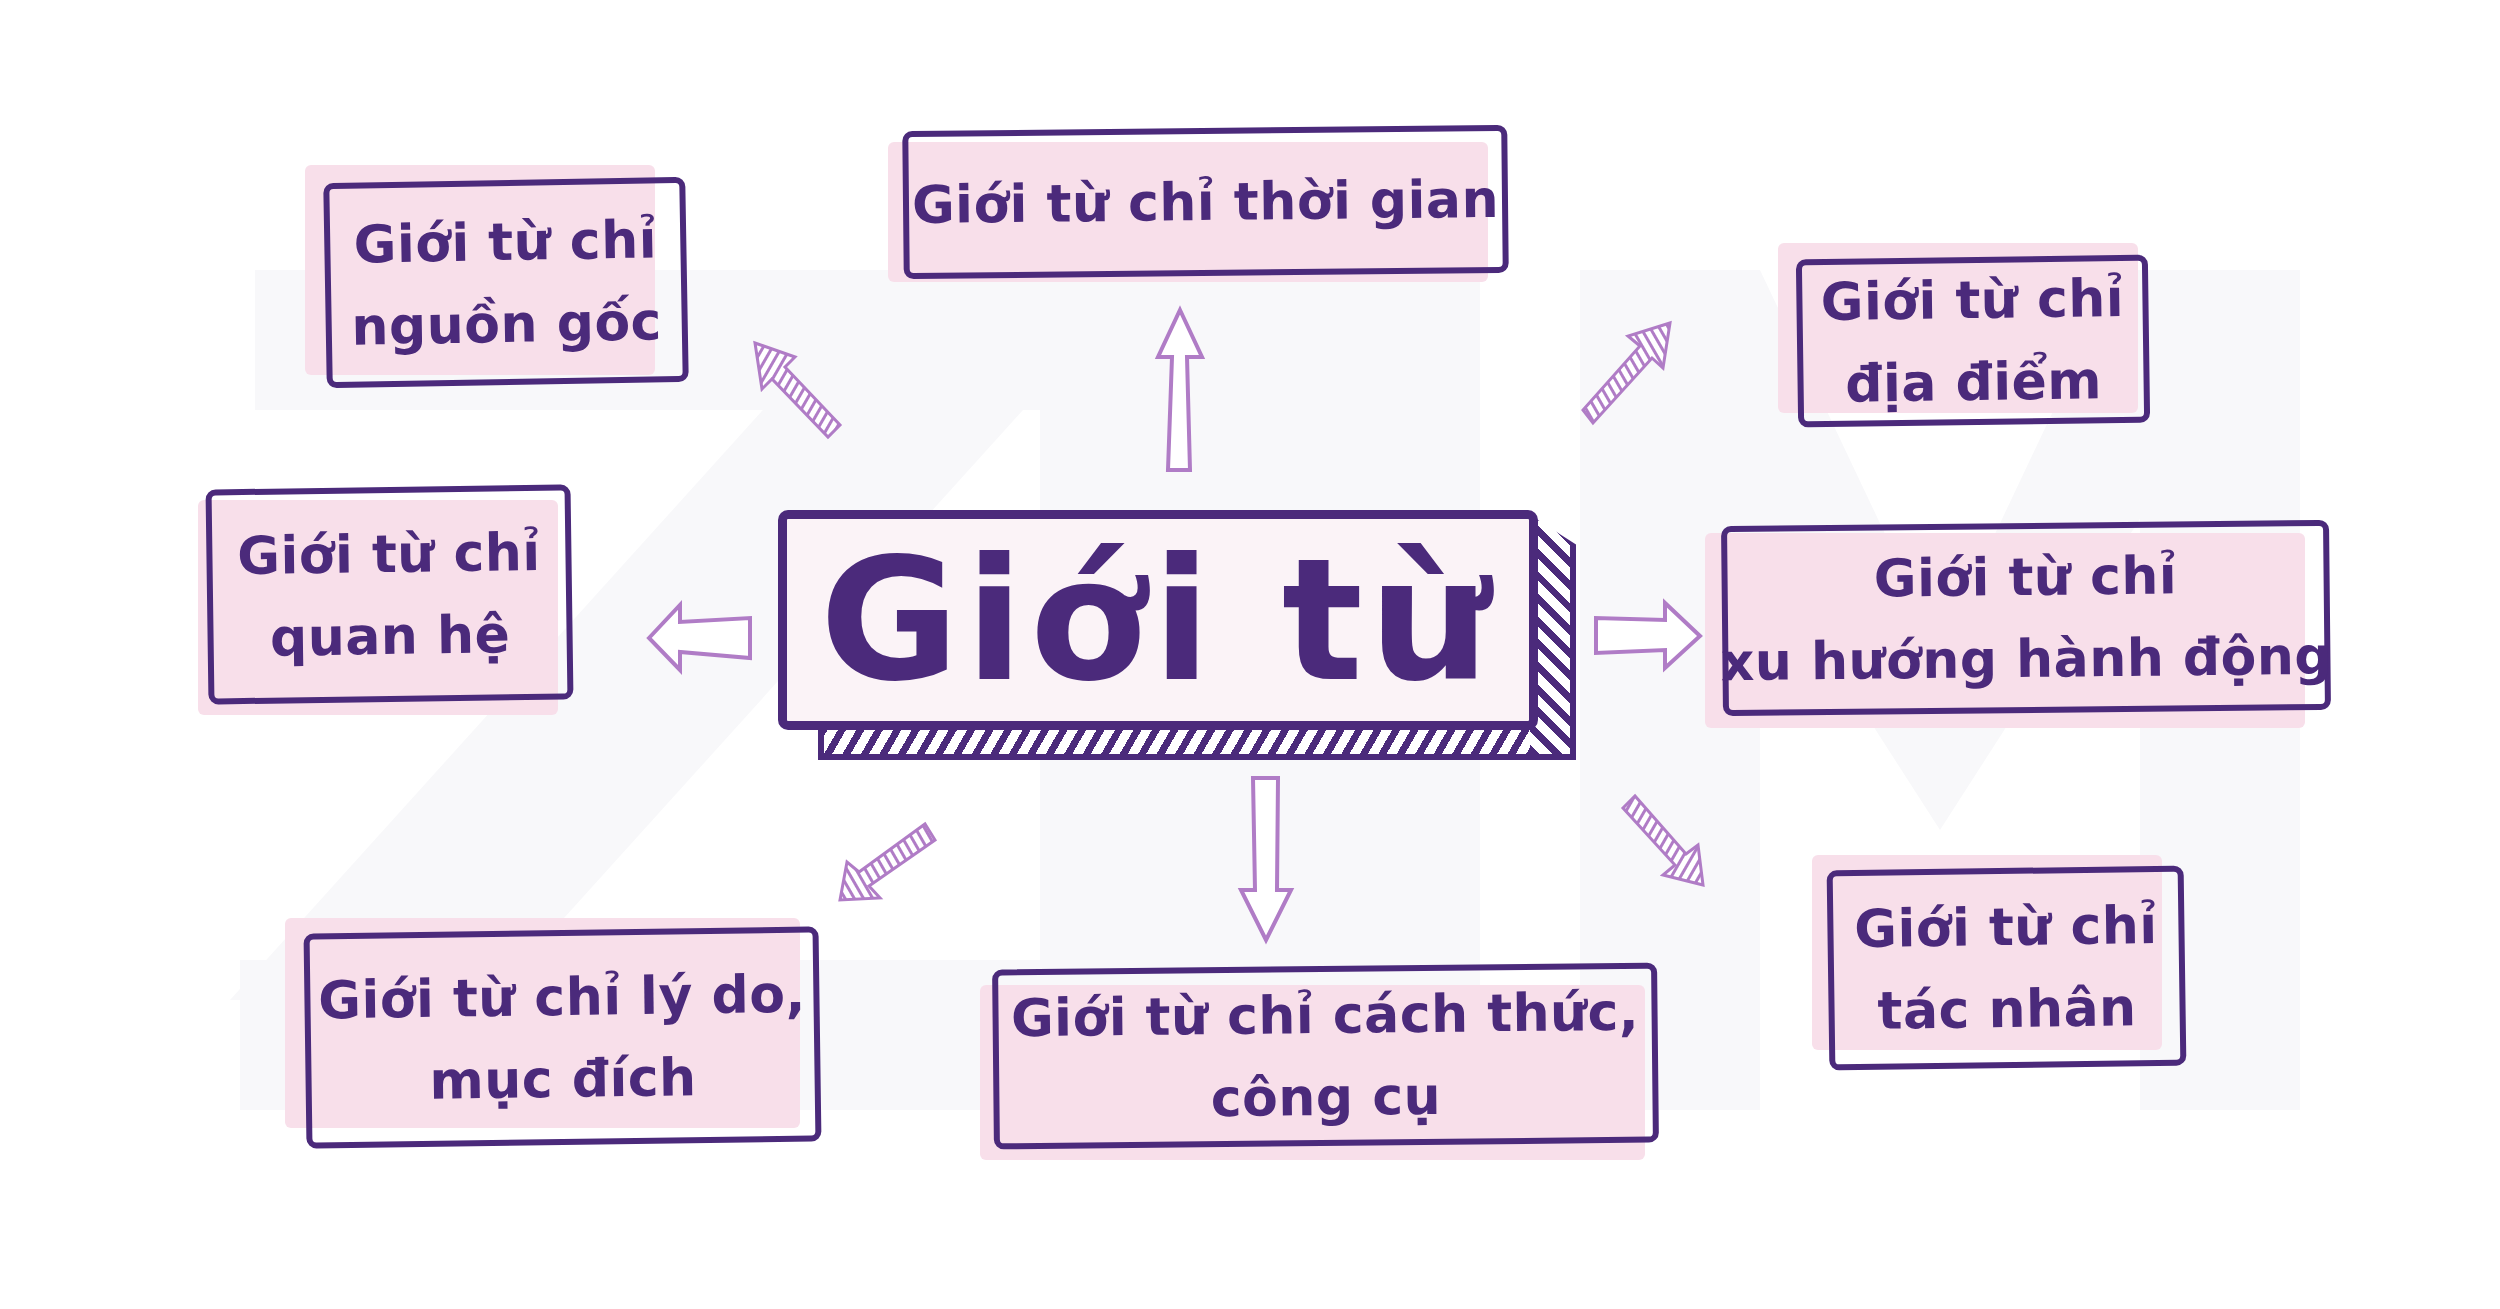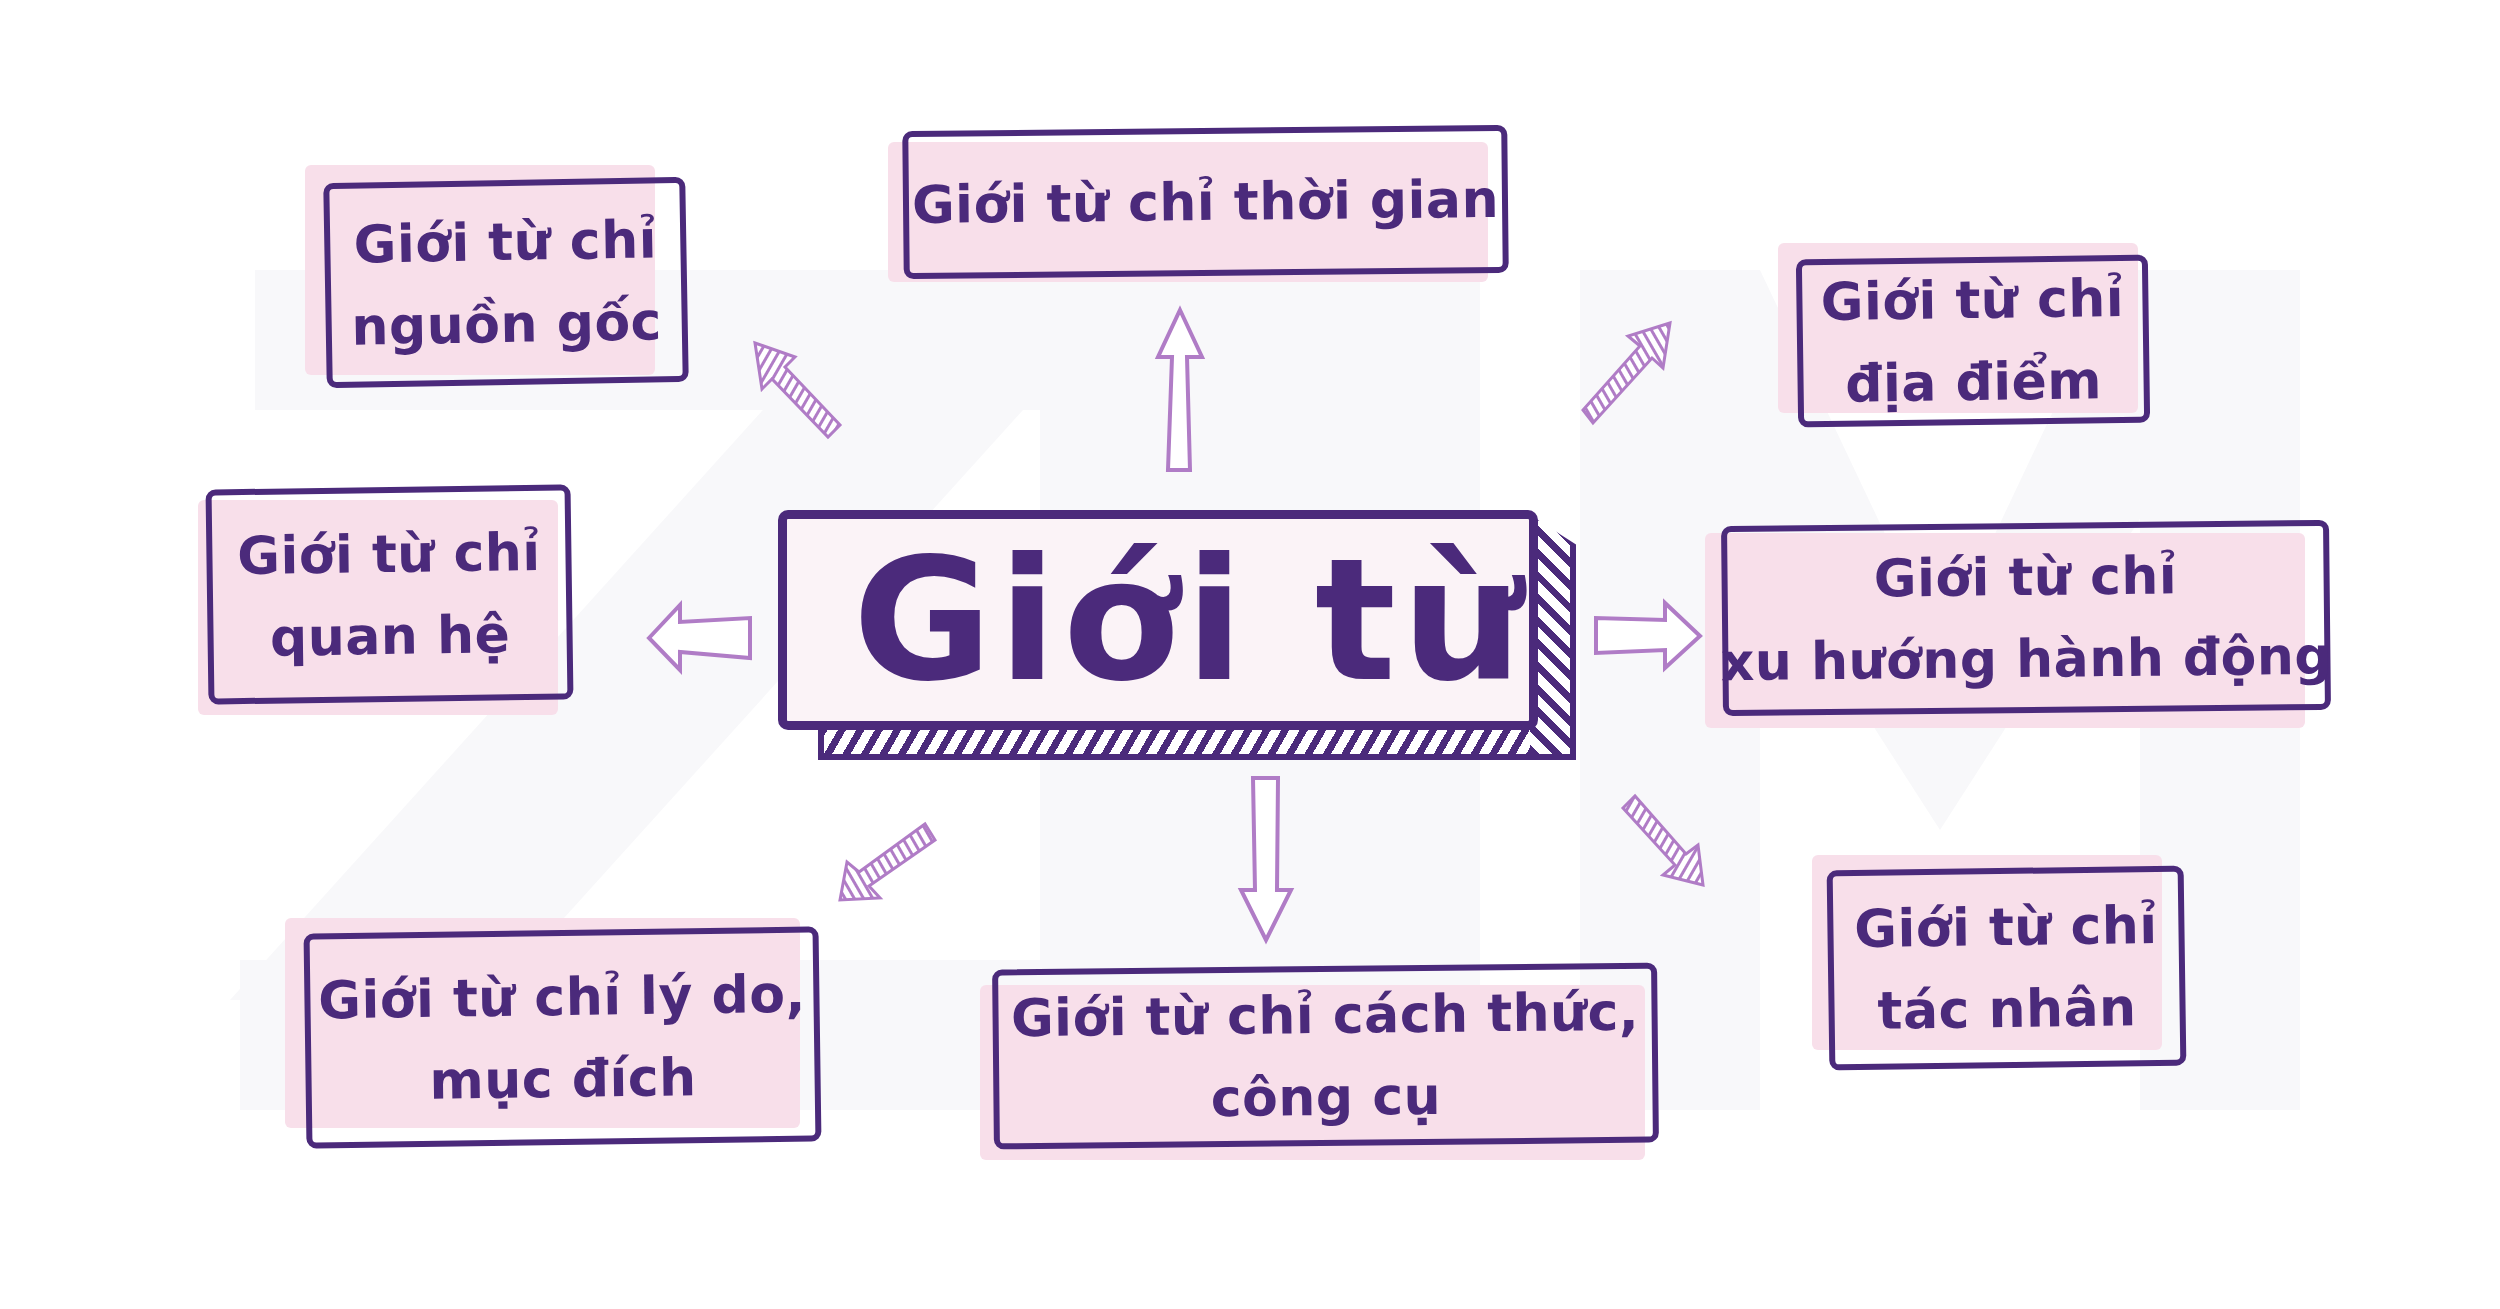--- a/index.html
+++ b/index.html
@@ -7,21 +7,21 @@
          font-family:"DejaVu Sans", sans-serif; }
   .wm { position:absolute; background:#f8f8fa; }
   .node { position:absolute; }
   .node .fill { position:absolute; background:#f8dfea; border-radius:6px; }
   .node .frame { position:absolute; border:6px solid #4b2a7b; border-radius:10px; box-sizing:border-box;
                  display:flex; flex-direction:column; align-items:center; justify-content:center; }
   .node .txt { color:#4b2a7b; font-weight:bold; font-size:52px; line-height:82px; text-align:center;
                white-space:nowrap; letter-spacing:0.5px; }
   .center-box { position:absolute; left:778px; top:510px; width:760px; height:220px;
                 background:#fbf3f7; border:9px solid #4b2a7b; border-radius:10px; box-sizing:border-box;
-                display:flex; align-items:center; justify-content:flex-end; }
+                display:flex; align-items:center; justify-content:center; }
   .center-box .title { color:#4b2a7b; font-weight:bold; font-size:170px; letter-spacing:6px; line-height:1; }
   .hatch-bottom { position:absolute; left:818px; top:722px; width:756px; height:38px;
                   background:repeating-linear-gradient(120deg,#4b2a7b 0 7px,#ffffff 7px 16px);
                   border:6px solid #4b2a7b; box-sizing:border-box; border-top:none; }
   .hatch-right { position:absolute; left:1530px; top:515px; width:46px; height:245px;
                  background:repeating-linear-gradient(45deg,#4b2a7b 0 7px,#ffffff 7px 16px);
                  border:6px solid #4b2a7b; box-sizing:border-box; border-left:none;
                  clip-path:polygon(0 0, 100% 12%, 100% 100%, 0 100%); }
   .arrow { position:absolute; }
 </style>

